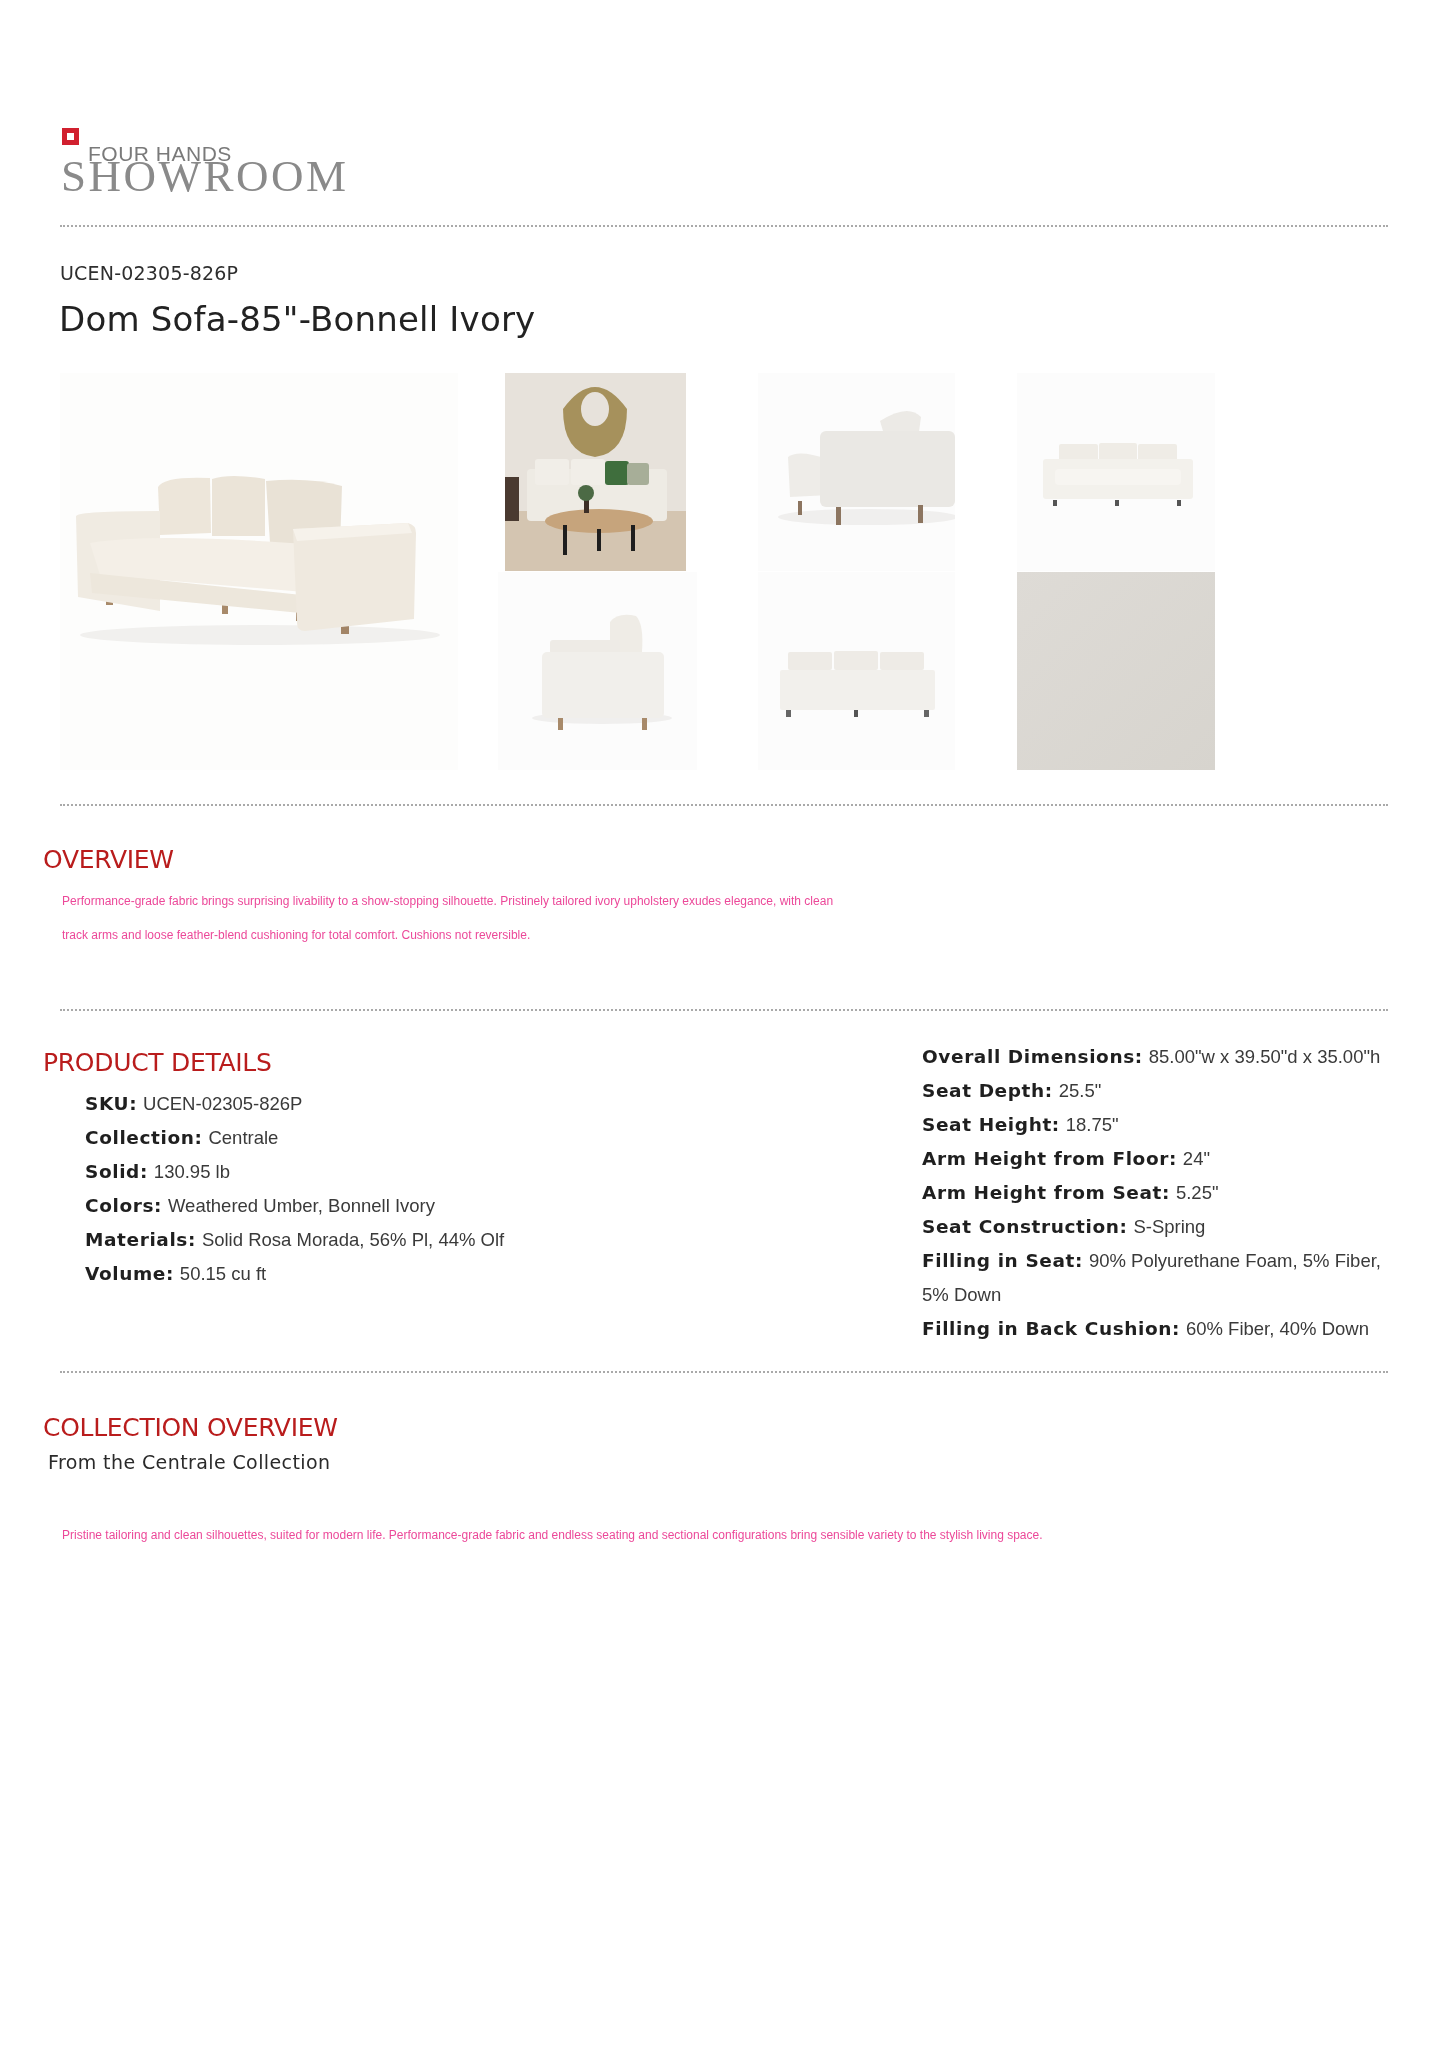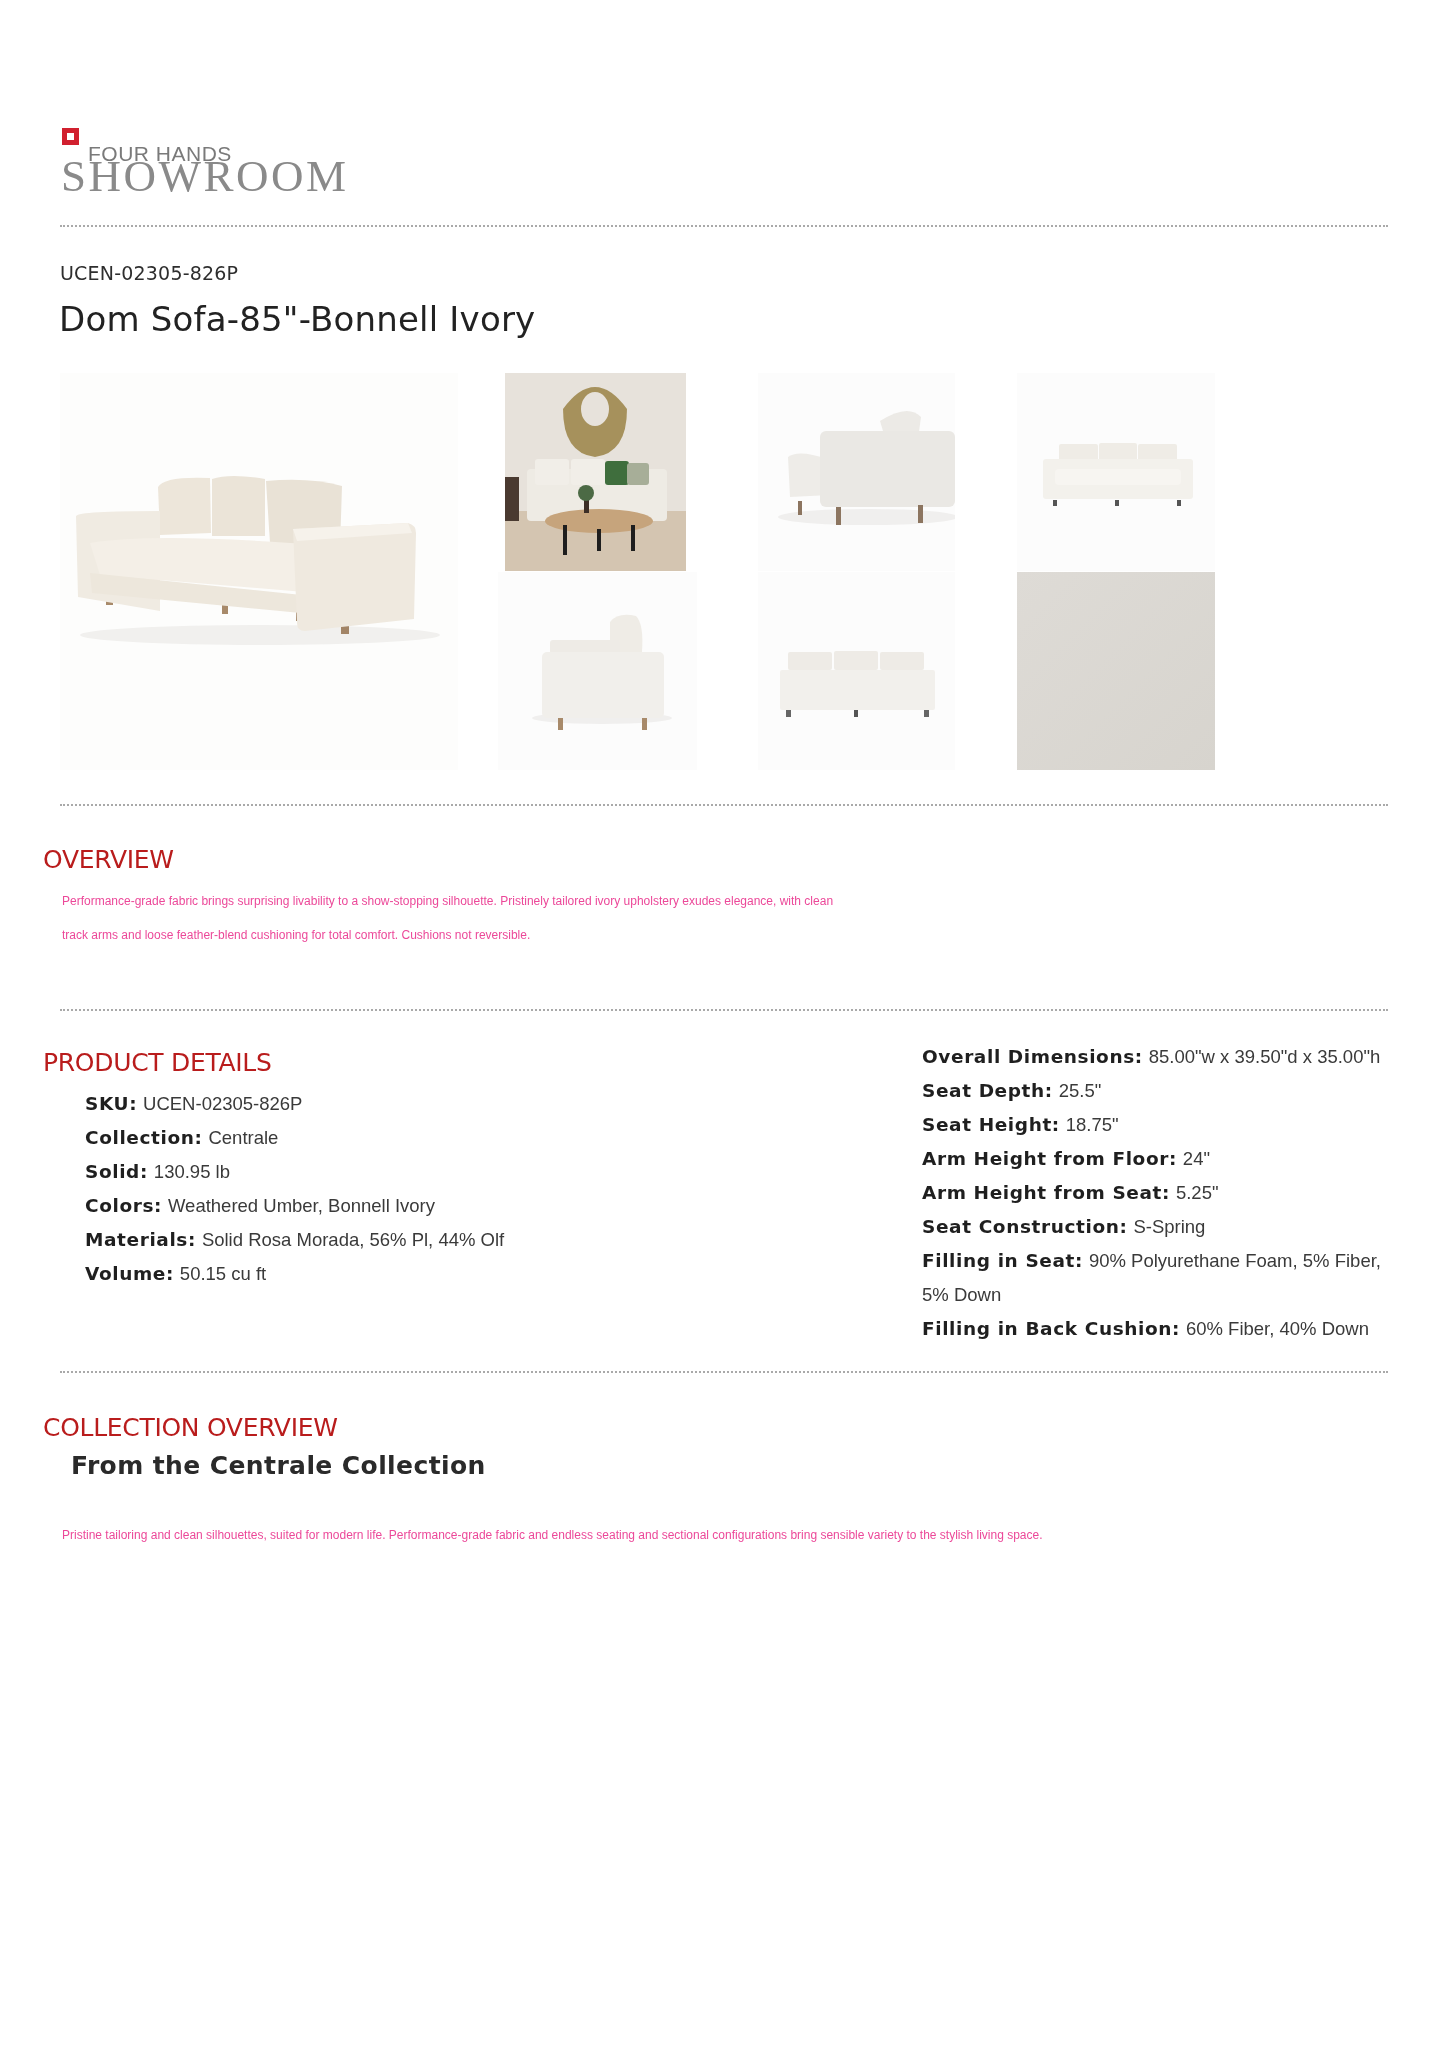--- a/index.html
+++ b/index.html
@@ -25,21 +25,21 @@
   .para.overview { top: 884px; width: 780px; }
   .para.collection { top: 1486px; width: 1330px; margin-top: 32px; }
 
   .details { position: absolute; font-size: 18.5px; line-height: 34px; color: #333; font-family: "DejaVu Sans", sans-serif; }
   .details.left { left: 60px; top: 1087px; width: 720px; margin-left: 25px; }
   .details.right { left: 922px; top: 1040px; width: 470px; }
   .detail-row { white-space: normal; }
   .detail-row .k { font-weight: bold; color: #1f1f1f; letter-spacing: 0.6px; }
   .detail-row .v { font-family: "Liberation Sans", sans-serif; color: #3a3a3a; }
 
-  .collection-sub { position: absolute; left: 71px; top: 1451px; font-size: 25px; font-weight: bold; color: #2a2a2a; font-family: "DejaVu Sans", sans-serif; letter-spacing: 0.4px; }
+  .collection-sub { position: absolute; left: 48px; top: 1451px; font-size: 19px; font-weight: normal; color: #2a2a2a; font-family: "DejaVu Sans", sans-serif; letter-spacing: 0.4px; }
 </style>
 </head>
 <body>
 
 <div class="logo">
   <span class="logo-mark"></span>
   <span class="logo-brand">FOUR HANDS</span>
   <span class="logo-showroom">SHOWROOM</span>
 </div>
 

